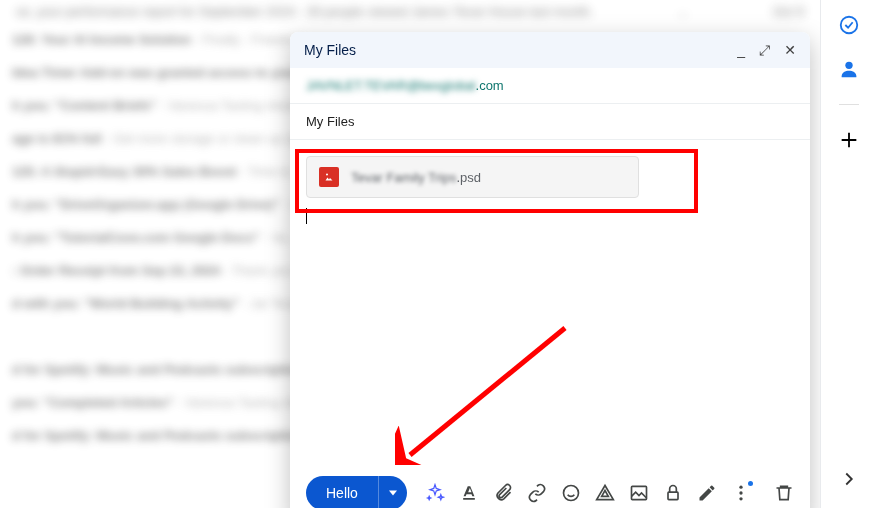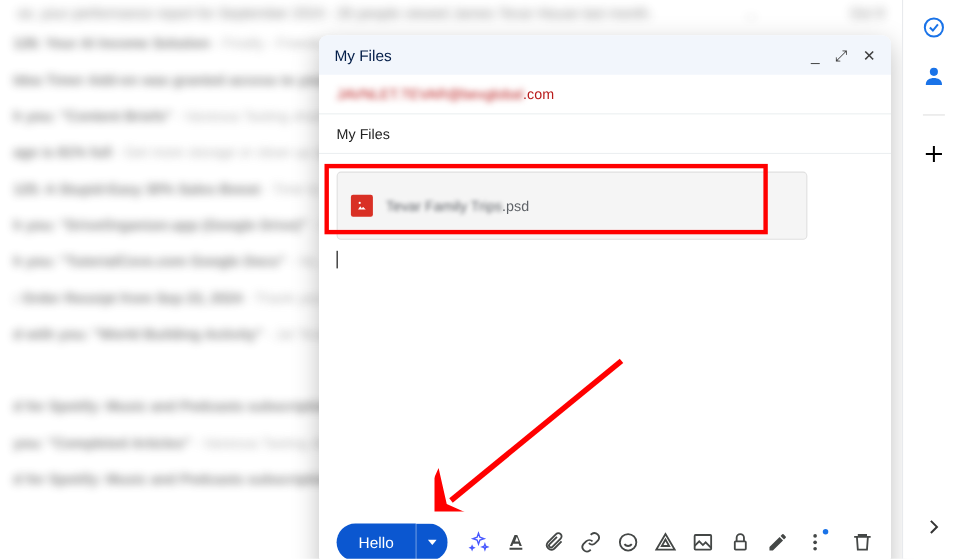--- a/index.html
+++ b/index.html
@@ -10,27 +10,27 @@
     .bg-row { padding: 9px 4px; font-size: 13px; color: #333; white-space: nowrap; overflow: hidden; }
     .bg-row b { font-weight: 700; }
     .bg-row .sub { color: #888; }
     
     .compose { position: absolute; left: 290px; top: 32px; width: 520px; height: 490px; background: #fff; box-shadow: 0 8px 24px rgba(0,0,0,.25); border-radius: 8px 8px 0 0; display: flex; flex-direction: column; }
     .compose-header { display: flex; align-items: center; justify-content: space-between; padding: 10px 14px; background: #f2f6fc; border-radius: 8px 8px 0 0; }
     .compose-title { font-size: 14px; color: #041e49; font-weight: 500; }
     .win-ctrls { display: flex; gap: 14px; align-items: center; }
     .win-ctrls span { cursor: pointer; font-size: 14px; color: #404040; line-height: 1; }
     
-    .field { padding: 10px 16px; font-size: 13px; color: #b91c1c; border-bottom: 1px solid #eceff1; }
+    .field { padding: 10px 16px; font-size: 13px; color: #0f766e; border-bottom: 1px solid #eceff1; }
     .field-subject { color: #222; }
     
     .body-area { flex: 1; padding: 10px 16px; font-size: 13px; color: #222; position: relative; }
     .body-text { margin-bottom: 10px; }
     
-    .attachment-row { display: flex; align-items: center; background: #f5f5f5; border: 1px solid #e0e0e0; border-radius: 4px; padding: 20px 12px; width: 428px; margin: 6px 0; }
+    .attachment-row { display: flex; align-items: center; background: #f5f5f5; border: 1px solid #e0e0e0; border-radius: 4px; padding: 10px 12px; width: 333px; margin: 6px 0; }
     .att-icon { width: 20px; height: 20px; background: #d93025; margin-right: 12px; display: flex; align-items: center; justify-content: center; border-radius: 2px; }
     .att-icon svg { width: 14px; height: 12px; fill: #fff; }
     .att-name { font-size: 13px; color: #5f6368; filter: blur(2px); }
     .att-ext { font-size: 13px; color: #5f6368; }
     
     .highlight-box { position: absolute; border: 4px solid #ff0000; pointer-events: none; }
     .hl-attach { left: 295px; top: 149px; width: 403px; height: 64px; }
     
     .arrow-svg { position: absolute; left: 395px; top: 320px; width: 180px; height: 145px; pointer-events: none; }
     

